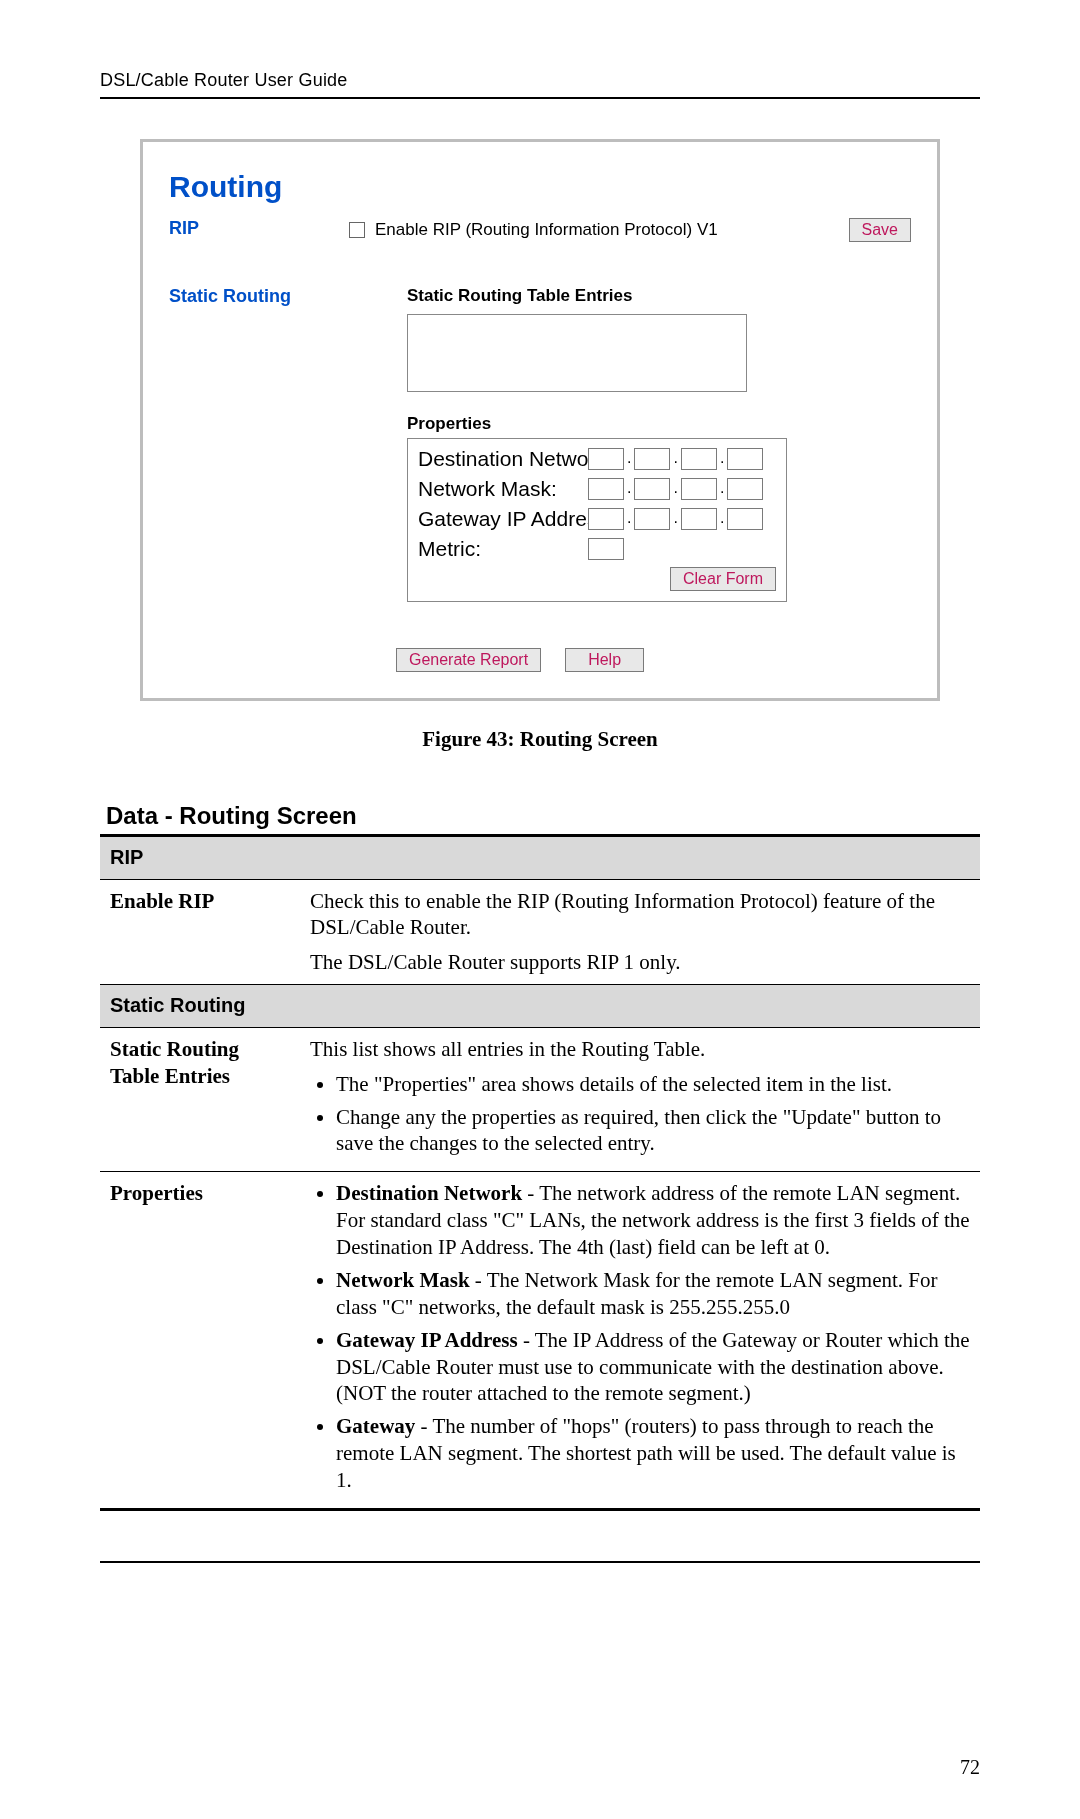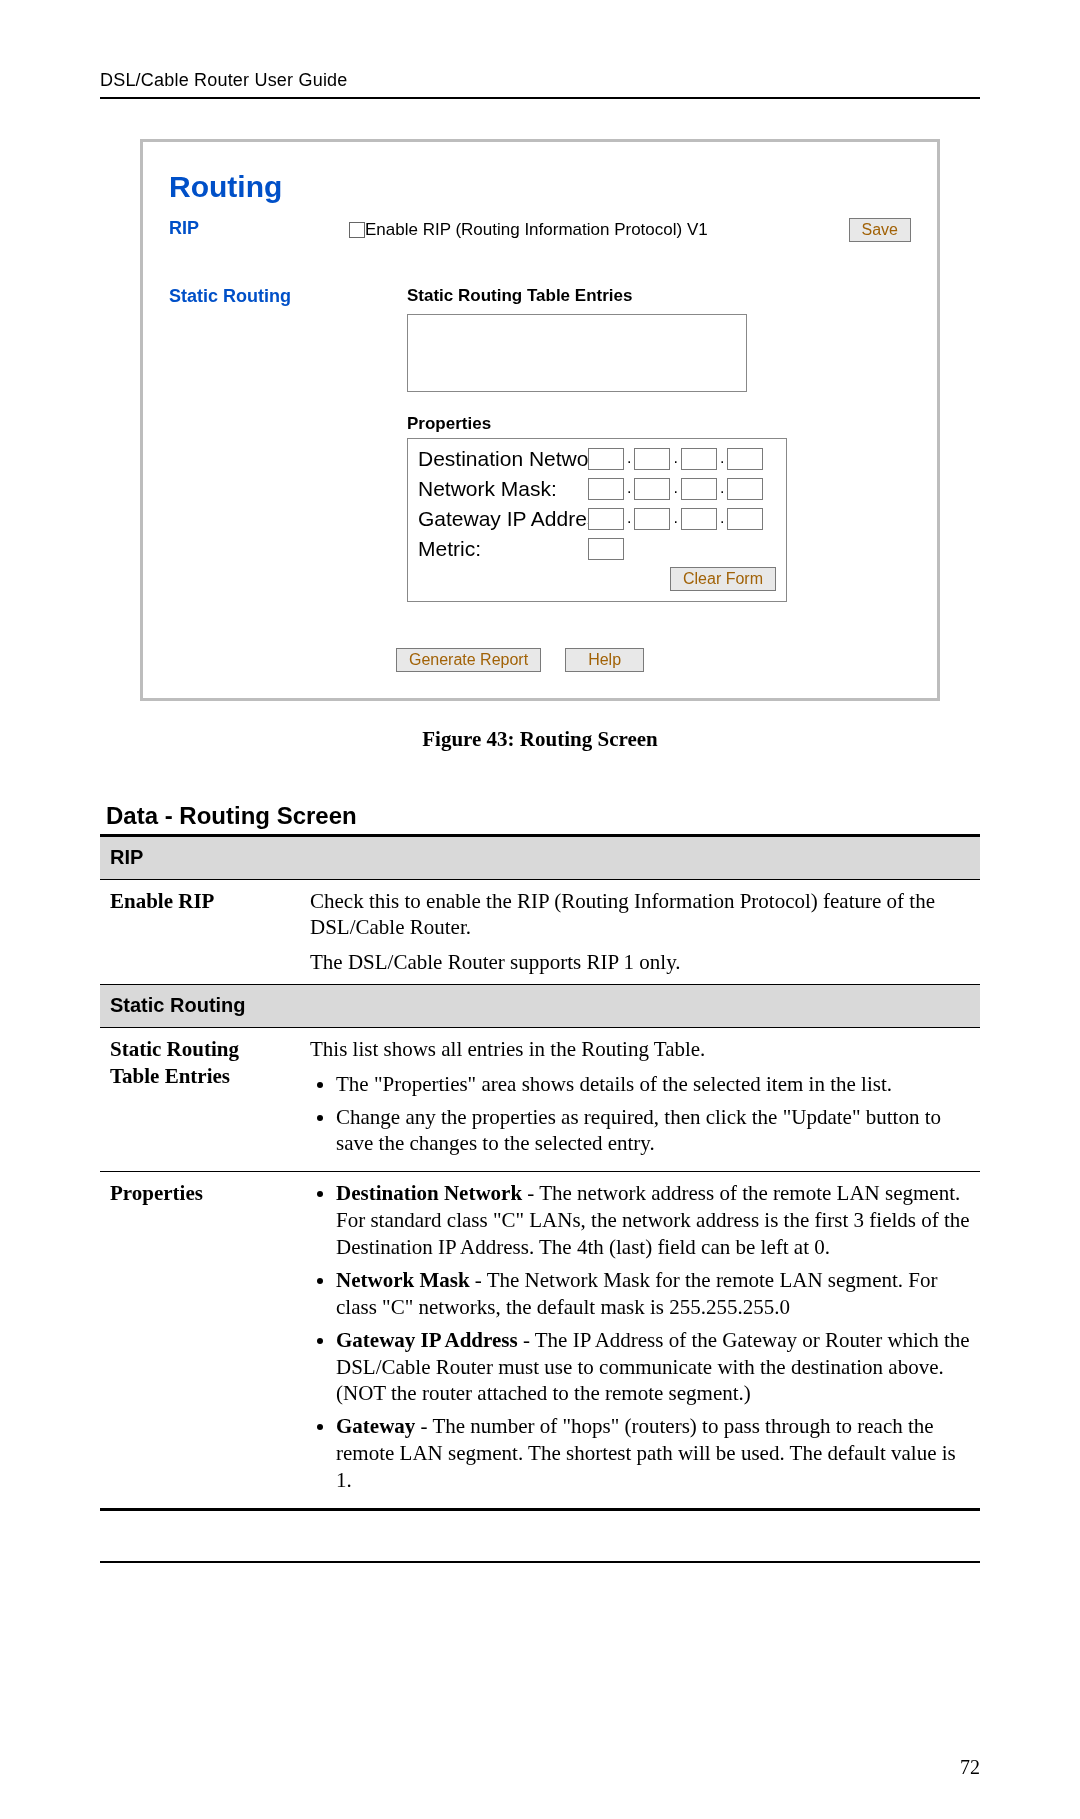--- a/index.html
+++ b/index.html
@@ -55,35 +55,36 @@
   .rf-left {
     flex: 0 0 180px;
     color: #0050c8;
     font-weight: bold;
     font-size: 18px;
   }
   .rf-right { flex: 1; }
   .rf-rip-row .rf-right {
     display: flex;
     align-items: center;
+    gap: 10px;
   }
   .fake-checkbox {
     width: 16px; height: 16px;
     border: 1px solid #666;
     background: #fff;
     display: inline-block;
   }
   .rip-label { font-size: 17px; }
   .btn {
     font-family: Arial, Helvetica, sans-serif;
     font-size: 16px;
     padding: 2px 12px;
     background: #e8e8e8;
     border: 1px solid #7a7a7a;
-    color: #a16207;
+    color: #be185d;
     cursor: default;
   }
   .rf-spacer { height: 44px; }
   .rf-sr-heading {
     font-weight: bold;
     font-size: 17px;
     margin-bottom: 8px;
   }
   .rf-listbox {
     width: 340px;

